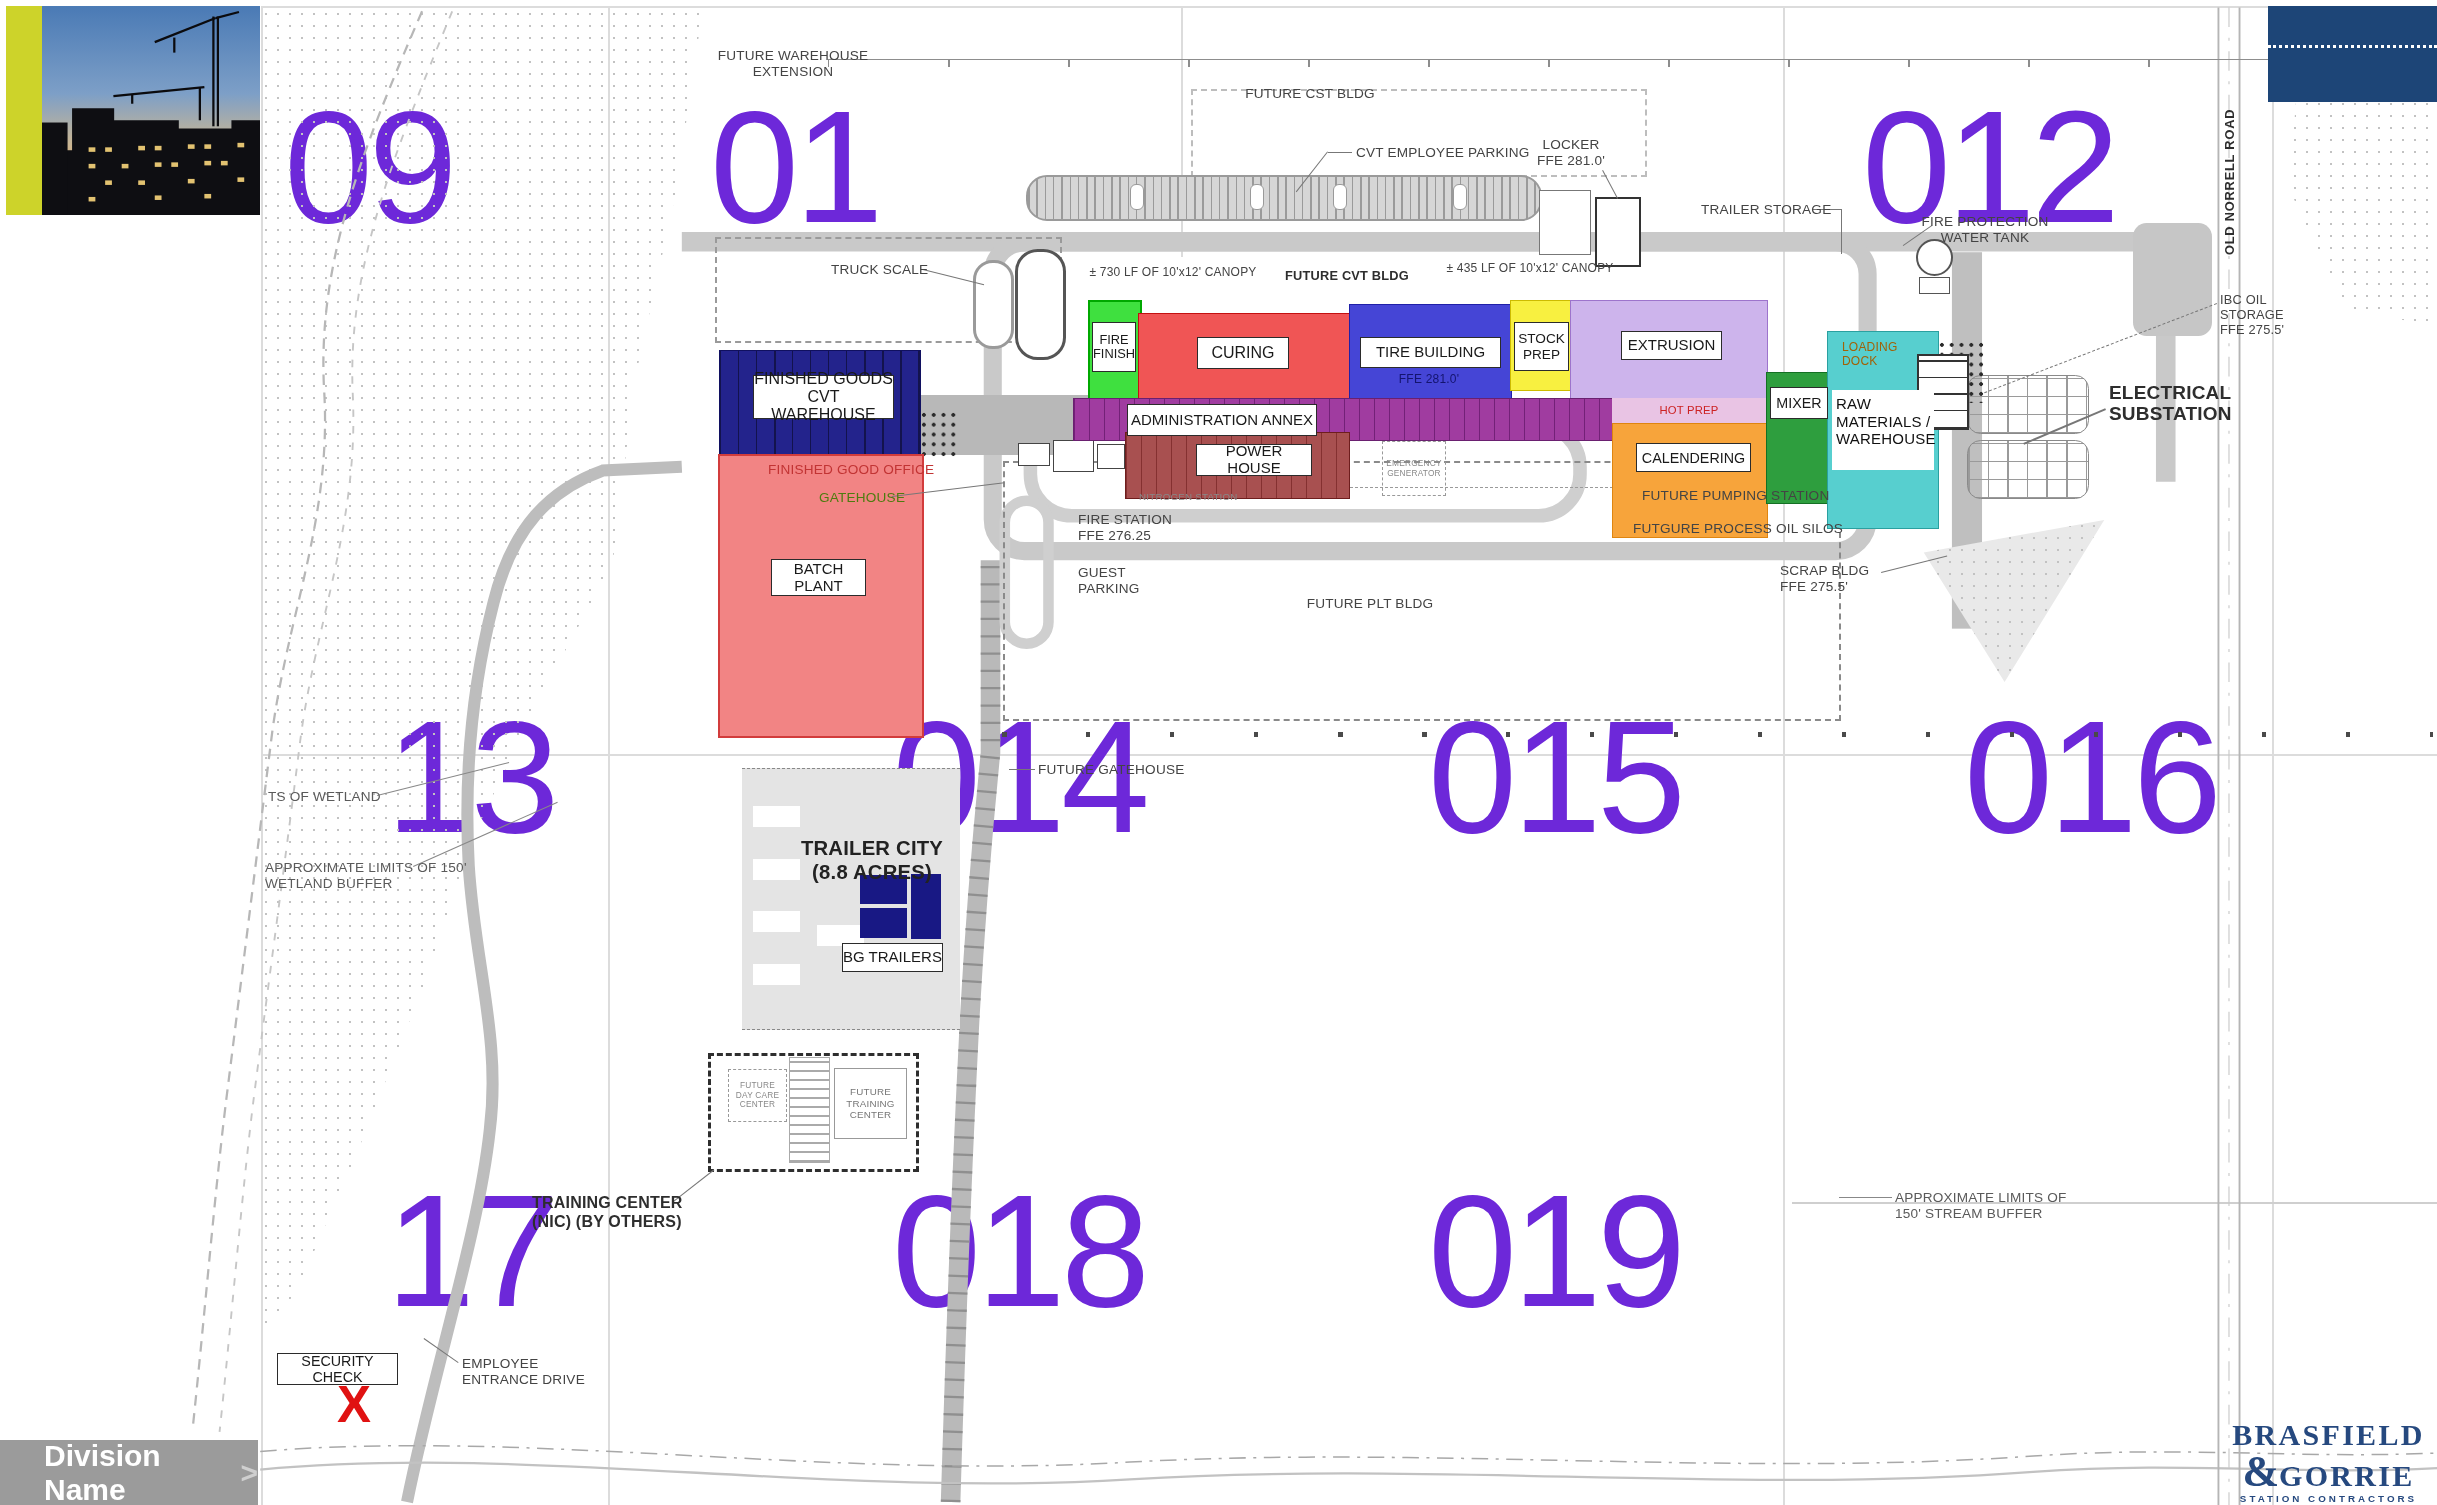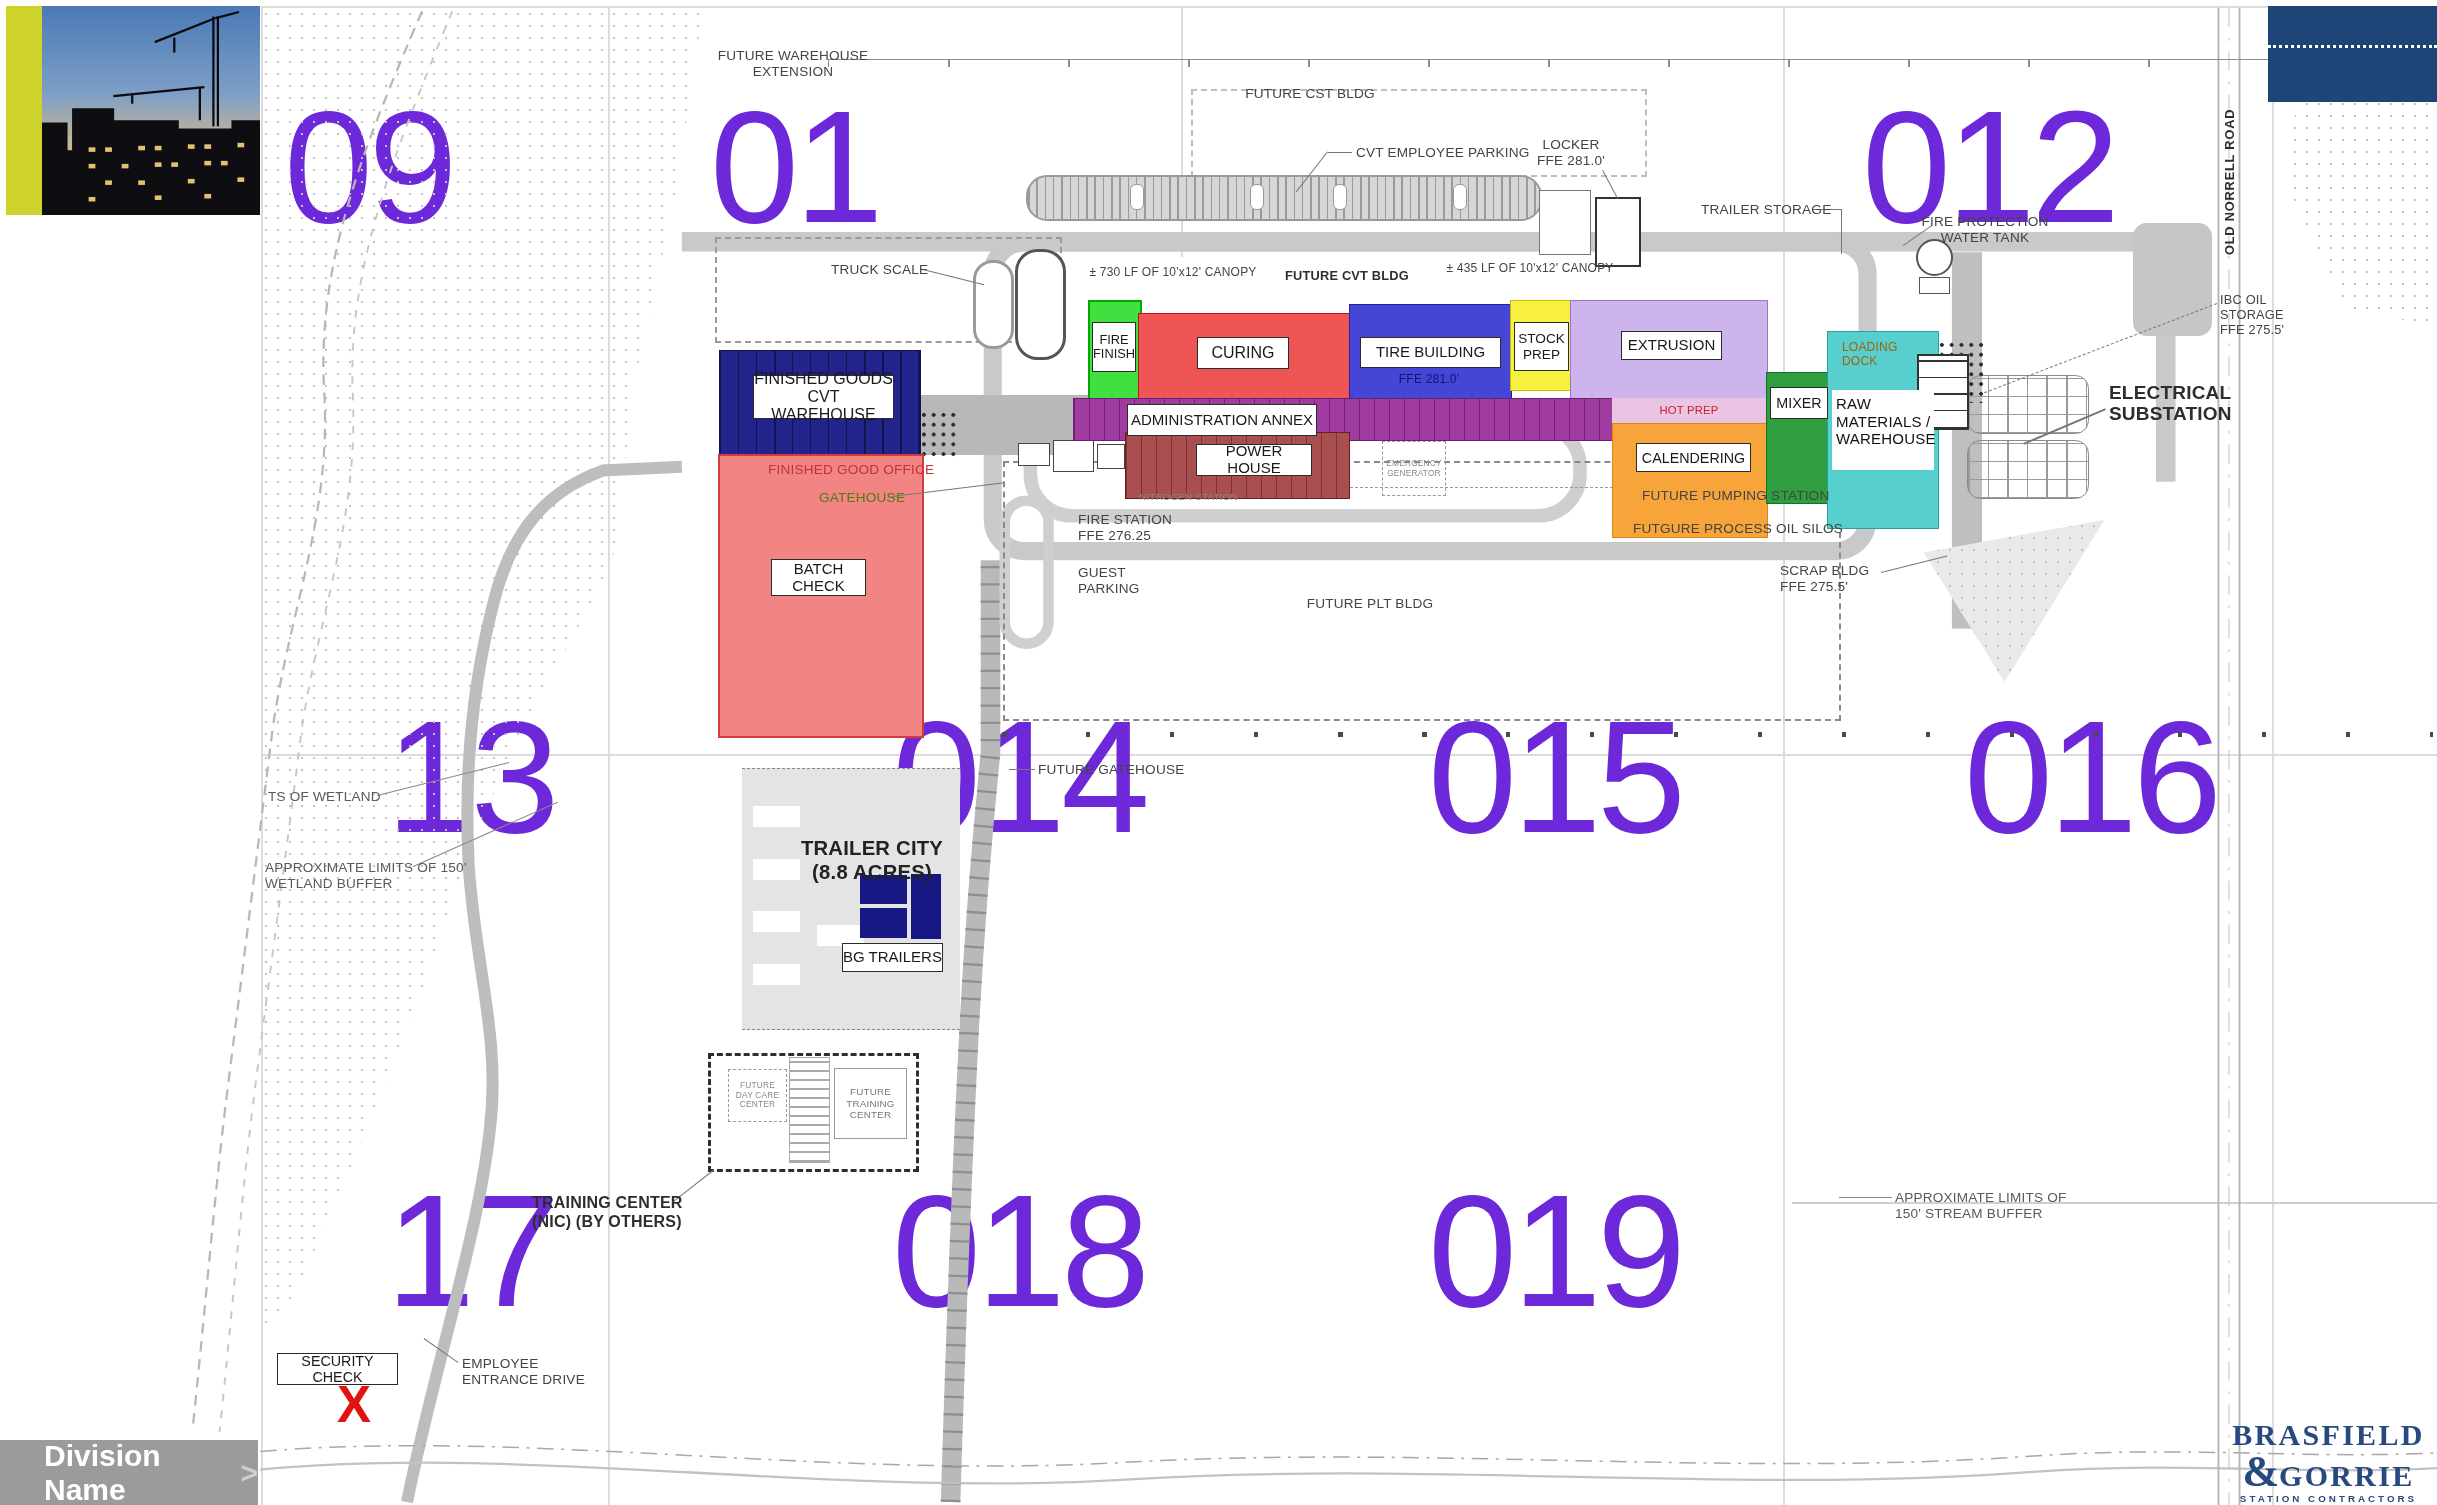--- a/index.html
+++ b/index.html
@@ -180,21 +180,21 @@
 
   <div class="abs" style="left:1018px;top:443px;width:30px;height:21px;border:1.5px solid #444;background:#fff;z-index:4;"></div>
   <div class="abs" style="left:1053px;top:440px;width:39px;height:30px;border:1.5px solid #444;background:#fff;z-index:4;"></div>
   <div class="abs" style="left:1097px;top:444px;width:25.6px;height:22.6px;border:1.5px solid #444;background:#fff;z-index:4;"></div>
 
   <div class="bld hatch-v-dark" style="left:719px;top:350px;width:200px;height:104px;background-color:#23238c;border:1.5px solid #101060;"></div>
   <div class="boxl" style="left:753px;top:375px;width:139px;height:42px;font-size:16px;">FINISHED GOODS
 CVT WAREHOUSE</div>
 
   <div class="bld" style="left:718px;top:454px;width:202px;height:280px;background:#f28484;border:2.3px solid #d23c3c;"></div>
-  <div class="boxl" style="left:771px;top:559px;width:93px;height:35px;font-size:15px;border-width:0.8px;">BATCH CHECK</div>
+  <div class="boxl" style="left:771px;top:559px;width:93px;height:35px;font-size:15px;border-width:0.8px;">BATCH PLANT</div>
 
   <div class="bld" style="left:1088px;top:300px;width:50px;height:98px;background:#3fe03f;border:2.3px solid #00a800;"></div>
   <div class="boxl" style="left:1092px;top:322px;width:42px;height:48px;font-size:12.8px;border-width:0.8px;">FIRE
 FINISH</div>
 
   <div class="bld" style="left:1138px;top:313px;width:211px;height:85px;background:#f05555;border:1.5px solid #c41111;"></div>
   <div class="boxl" style="left:1197px;top:337px;width:90px;height:30px;font-size:16px;border-width:0.8px;">CURING</div>
 
   <div class="bld" style="left:1349px;top:304px;width:161px;height:93px;background:#4545d6;border:1.5px solid #2020a8;"></div>
   <div class="boxl" style="left:1360px;top:337px;width:139px;height:29px;font-size:15px;border-width:0.8px;">TIRE BUILDING</div>

